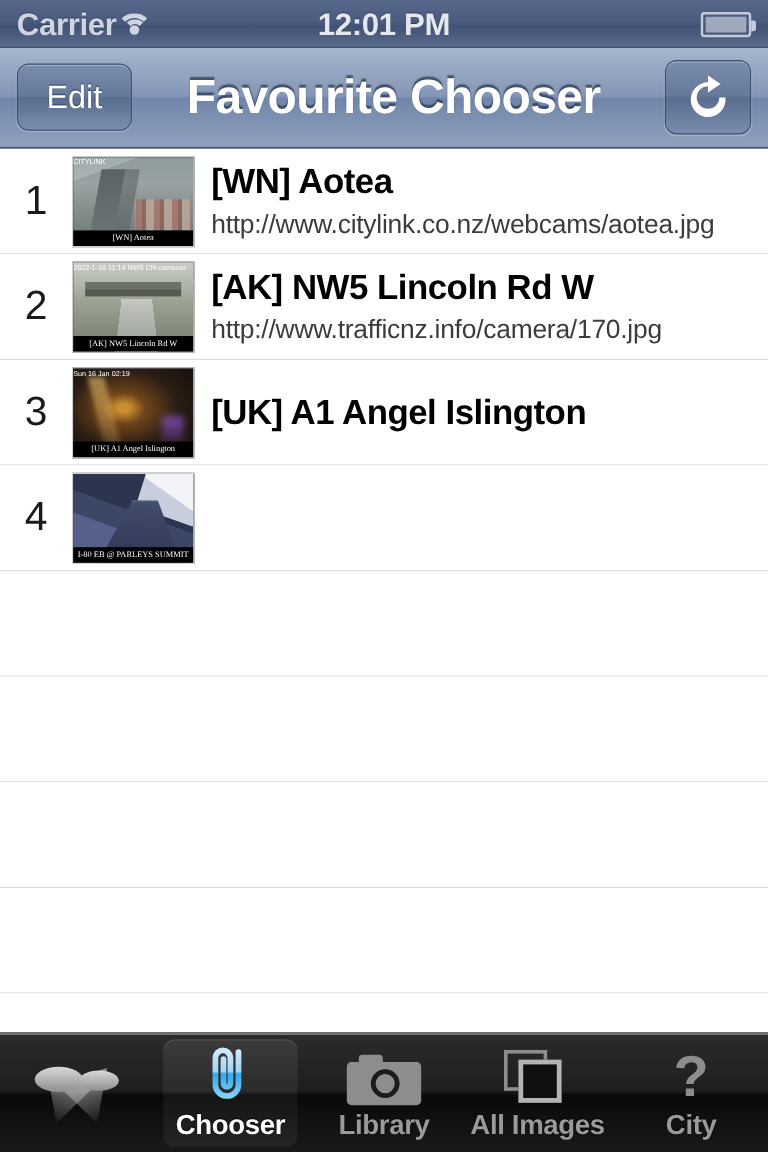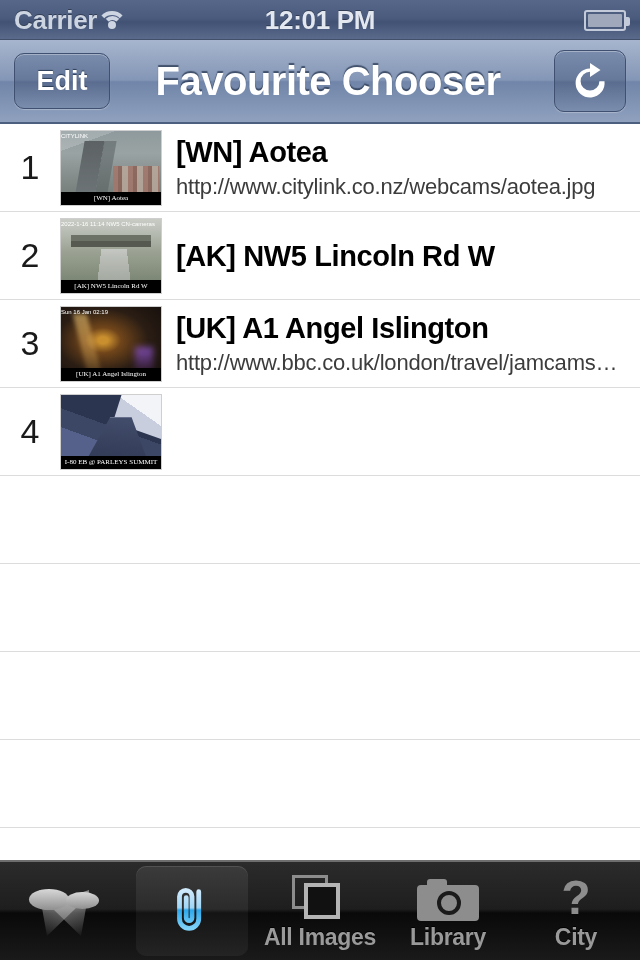--- a/index.html
+++ b/index.html
@@ -57,21 +57,21 @@
     position:absolute; left:16px; right:0; text-align:center;
     color:#fff; font-size:40px; font-weight:bold; letter-spacing:-.5px;
     text-shadow:0 -2px 1px rgba(40,55,80,.75);
     pointer-events:none;
   }
   .nav-btn{
     position:relative; z-index:2;
     background:linear-gradient(to bottom,#7a8cac 0%,#66799b 48%,#5a6d90 52%,#7b8dad 100%);
     border:1px solid #3f5070; border-radius:10px;
     box-shadow:inset 0 1px 0 rgba(255,255,255,.32), 0 1px 1px rgba(255,255,255,.28);
-    color:#fff; font-size:27px; font-weight:bold;
+    color:#fff; font-size:27px; font-weight:normal;
     text-shadow:0 -1px 1px rgba(30,45,70,.8);
     display:flex; align-items:center; justify-content:center;
     cursor:pointer;
   }
   #edit-btn{ margin-left:14px; width:96px; height:56px; }
   #refresh-btn{ margin-left:auto; margin-right:14px; width:72px; height:62px; }
   .refresh-glyph{ width:40px; height:40px; display:block; }
 
   
   .table{ width:640px; height:750px; background:#fff; overflow:hidden; }
@@ -289,33 +289,33 @@
 
     <div class="row t2">
       <div class="rank">2</div>
       <div class="thumb">
         <div class="art"></div>
         <div class="hdr">2022-1-16 11:14      NW5 CN-cameras</div>
         <div class="cap">[AK] NW5 Lincoln Rd W</div>
       </div>
       <div class="texts">
         <div class="title">[AK] NW5 Lincoln Rd W</div>
+        <div class="subtitle">http://www.trafficnz.info/camera/170.jpg</div>
       </div>
     </div>
 
     <div class="row t3">
       <div class="rank">3</div>
       <div class="thumb">
         <div class="art"></div>
         <div class="hdr">Sun 16 Jan 02:19</div>
         <div class="cap">[UK] A1 Angel Islington</div>
       </div>
       <div class="texts">
         <div class="title">[UK] A1 Angel Islington</div>
-        <div class="subtitle">http://www.bbc.co.uk/london/travel/jamcams…</div>
       </div>
     </div>
 
     <div class="row t4">
       <div class="rank">4</div>
       <div class="thumb">
         <div class="art"></div>
         <div class="hdr"></div>
         <div class="cap">I-80 EB @ PARLEYS SUMMIT</div>
       </div>
@@ -349,44 +349,45 @@
             <linearGradient id="clipg" x1="0" y1="0" x2="0" y2="1">
               <stop offset="0%" stop-color="#cfe9fb"></stop>
               <stop offset="46%" stop-color="#9fd6f7"></stop>
               <stop offset="52%" stop-color="#2ea8ec"></stop>
               <stop offset="100%" stop-color="#7fd2f8"></stop>
             </linearGradient>
           </defs>
           <path d="M30 6 v28 a10 10 0 0 1 -20 0 V11 a6.5 6.5 0 0 1 13 0 v22 a3 3 0 0 1 -6 0 V12" fill="none" stroke="url(#clipg)" stroke-width="5" stroke-linecap="round" stroke-linejoin="round"></path>
         </svg>
       </div>
-    </div>
-
-    <div class="tab">
-      <div class="ico">
-        <span class="ico-stack">
-            <span class="s1"></span>
-            <span class="s2"></span>
-          </span>
-      </div>
-      <div class="lbl">All Images</div>
+      <div class="lbl">Chooser</div>
     </div>
 
     <div class="tab">
       <div class="ico">
         <span class="ico-cam">
             <span class="bump"></span>
             <span class="body"></span>
             <span class="lens"></span>
           </span>
       </div>
       <div class="lbl">Library</div>
     </div>
 
     <div class="tab">
       <div class="ico">
+        <span class="ico-stack">
+            <span class="s1"></span>
+            <span class="s2"></span>
+          </span>
+      </div>
+      <div class="lbl">All Images</div>
+    </div>
+
+    <div class="tab">
+      <div class="ico">
         <span class="ico-q">?</span>
       </div>
       <div class="lbl">City</div>
     </div>
 
   </div>
 </div>
 
 </body></html>

